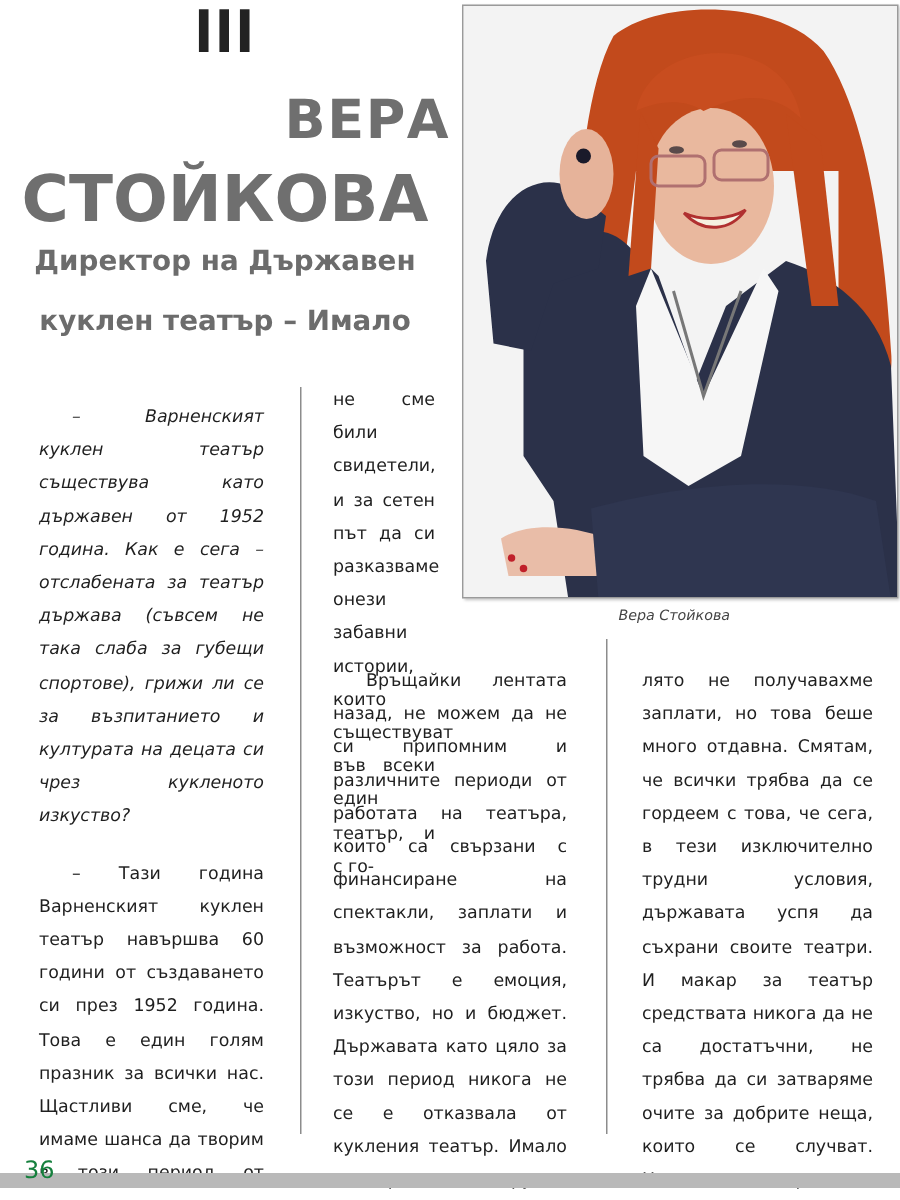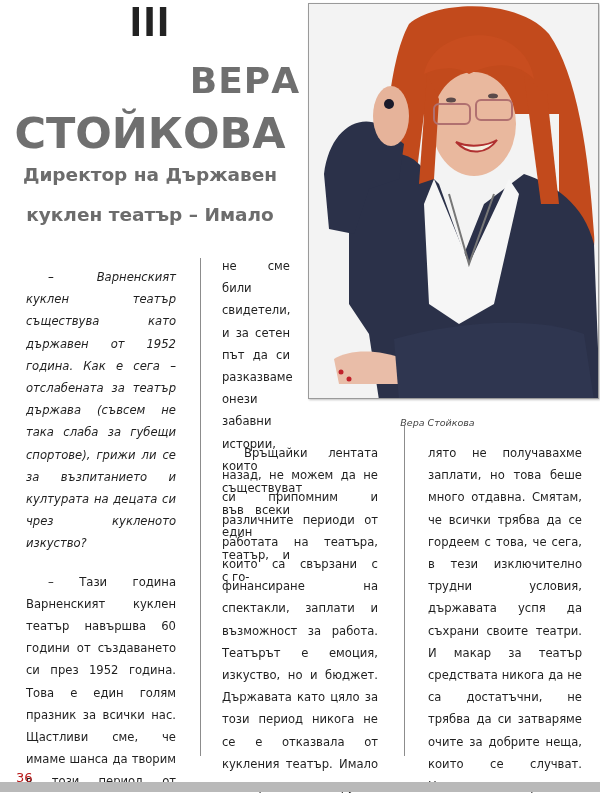--- a/index.html
+++ b/index.html
@@ -15,40 +15,40 @@
     .name1 { top: 60px; font-size: 36px; letter-spacing: 1px; text-align: right; }
     .name2 { top: 108px; font-size: 43px; letter-spacing: 0px; }
     .sub1, .sub2 { position: absolute; left: 0; width: 300px; text-align: center;
              font-family: "DejaVu Sans", sans-serif; font-weight: bold; color: #6c6c6c; font-size: 18.5px; }
     .sub1 { top: 164px; }
     .sub2 { top: 204px; }
 
     .photo-frame { position: absolute; left: 308px; top: 3px; width: 291px; height: 396px;
              border: 1px solid #9a9a9a; background: #f4f4f4; overflow: hidden;
              box-shadow: 1px 1px 2px rgba(0,0,0,0.25); }
-    .caption { position: absolute; left: 292px; top: 405px; width: 291px; text-align: center;
-             font-family: "DejaVu Sans", sans-serif; font-style: italic; font-size: 9.5px; color: #444; margin-top: 12px; }
+    .caption { position: absolute; left: 304px; top: 405px; width: 291px; text-align: center;
+             font-family: "DejaVu Sans", sans-serif; font-style: italic; font-size: 9.5px; color: #444; }
 
     .col { position: absolute; font-family: "DejaVu Sans", sans-serif; font-size: 11.6px;
            line-height: 22.2px; color: #1f1f1f; text-align: justify; }
     .col p { margin: 16px; }
     .col .indent { text-indent: 22px; }
     .col .q { font-style: italic; }
     .col1 { left: 10px; top: 250px; width: 182px; }
     .col2a { left: 206px; top: 239px; width: 100px; }
     .col2b { left: 206px; top: 426px; width: 188px; }
     .col3 { left: 412px; top: 426px; width: 186px; }
 
     .divider { position: absolute; background: #8c8c8c; width: 1px; }
     .div1 { left: 200px; top: 258px; height: 498px; }
     .div2 { left: 404px; top: 426px; height: 330px; }
 
     .footer-bar { position: absolute; left: 0; top: 782px; width: 600px; height: 10px; background: #b9b9b9; }
     .page-number { position: absolute; left: 16px; top: 770px; font-family: "DejaVu Sans", sans-serif;
-             font-size: 13px; color: #b91c1c; }
+             font-size: 16px; color: #15803d; }
   </style>
 </head>
 <body>
 
 <div class="header">
   <div class="roman">III</div>
   <div class="name1">ВЕРА</div>
   <div class="name2">СТОЙКОВА</div>
   <div class="sub1">Директор на Държавен</div>
   <div class="sub2">куклен театър – Имало</div>

